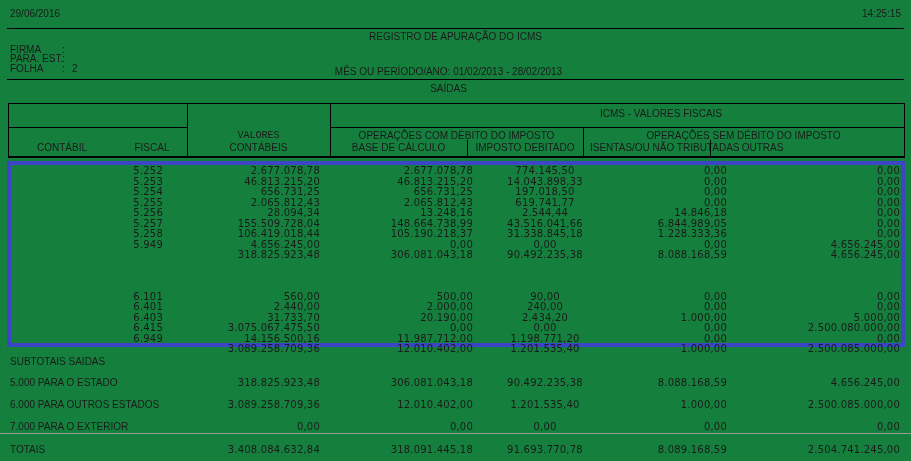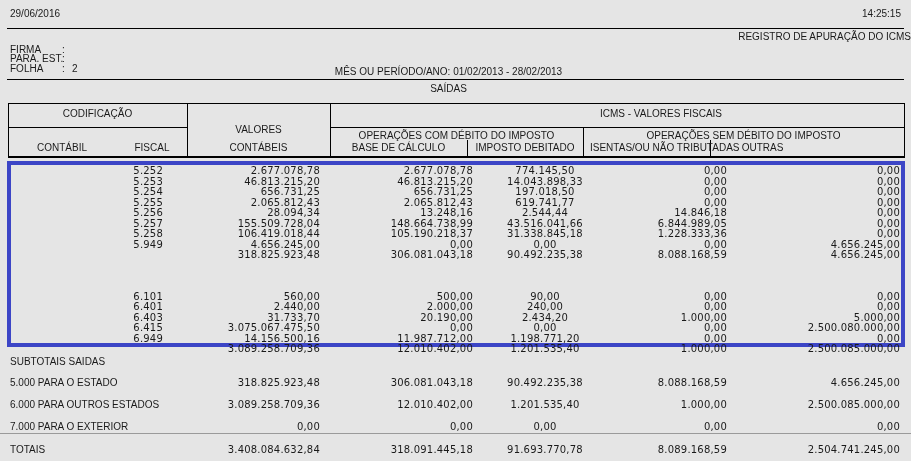--- a/index.html
+++ b/index.html
@@ -1,18 +1,18 @@
 <!DOCTYPE html>
 <html><head>
 <meta charset="utf-8">
 <style>
   * { margin:0; padding:0; box-sizing:border-box; }
   html,body { background:#ffffff; }
   .page {
-    position:relative; width:911px; height:461px; background:#e5e5e5;
+    position:relative; width:911px; height:461px; background:#15803d;
     font-family:"Liberation Sans", sans-serif; font-size:10px; color:#1a1a1a;
     overflow:hidden;
   }
   .abs { position:absolute; white-space:nowrap; }
   .ctr { text-align:center; }
   .hline { position:absolute; height:1px; background:#000; }
   .vline { position:absolute; width:1px; background:#000; }
   .thin-gray { background:#9a9a9a; }
   .num {
     position:absolute; top:0; text-align:right; white-space:nowrap;
@@ -37,21 +37,21 @@
 </style>
 </head>
 <body>
 
 <div class="page">
 
   <div class="abs" style="left:10px; top:8px;">29/06/2016</div>
   <div class="abs" style="right:10px; top:8px;">14:25:15</div>
   <div class="hline" style="left:7px; top:28px; width:897px;"></div>
 
-  <div class="abs ctr" style="left:0; top:31px; width:911px;text-align:right;">REGISTRO DE APURAÇÃO DO ICMS</div>
+  <div class="abs ctr" style="left:0; top:31px; width:911px;">REGISTRO DE APURAÇÃO DO ICMS</div>
 
   <div class="abs" style="left:10px; top:44px;">FIRMA</div>
   <div class="abs" style="left:62px; top:44px;">:</div>
   <div class="abs" style="left:10px; top:53px;">PARA. EST.</div>
   <div class="abs" style="left:62px; top:53px;">:</div>
   <div class="abs" style="left:10px; top:63px;">FOLHA</div>
   <div class="abs" style="left:62px; top:63px;">:</div>
   <div class="abs" style="left:72px; top:63px;">2</div>
 
   <div class="abs ctr" style="left:0; top:66px; width:897px;">MÊS OU PERÍODO/ANO: 01/02/2013 - 28/02/2013</div>
@@ -63,23 +63,22 @@
   <div class="hline" style="left:330px; top:127px; width:575px;"></div>
   <div class="hline" style="left:8px; top:156px; width:897px; height:2px;"></div>
   <div class="vline" style="left:8px; top:103px; height:55px;"></div>
   <div class="vline" style="left:187px; top:103px; height:55px;"></div>
   <div class="vline" style="left:330px; top:103px; height:55px;"></div>
   <div class="vline" style="left:467px; top:140px; height:18px;"></div>
   <div class="vline" style="left:583px; top:127px; height:31px;"></div>
   <div class="vline" style="left:710px; top:140px; height:18px;"></div>
   <div class="vline" style="left:904px; top:103px; height:55px;"></div>
 
-  <div class="hdr-lbl" style="left:8px; top:108px; width:179px;">CODIFICAÇÃO</div>
   <div class="hdr-lbl" style="left:330px; top:108px; width:574px;margin-left:44px;">ICMS - VALORES FISCAIS</div>
-  <div class="hdr-lbl" style="left:187px; top:124px; width:143px;">VALORES</div>
+  <div class="hdr-lbl" style="left:187px; top:130px; width:143px;font-family:Liberation Mono, monospace;">VALORES</div>
   <div class="hdr-lbl" style="left:187px; top:142px; width:143px;">CONTÁBEIS</div>
   <div class="hdr-lbl" style="left:330px; top:130px; width:253px;">OPERAÇÕES COM DÉBITO DO IMPOSTO</div>
   <div class="hdr-lbl" style="left:583px; top:130px; width:321px;">OPERAÇÕES SEM DÉBITO DO IMPOSTO</div>
   <div class="hdr-lbl" style="left:12px; top:142px; width:100px;">CONTÁBIL</div>
   <div class="hdr-lbl" style="left:102px; top:142px; width:100px;">FISCAL</div>
   <div class="hdr-lbl" style="left:330px; top:142px; width:137px;">BASE DE CÁLCULO</div>
   <div class="hdr-lbl" style="left:467px; top:142px; width:116px;">IMPOSTO DEBITADO</div>
   <div class="hdr-lbl" style="left:590px; top:142px; width:130px;">ISENTAS/OU NÃO TRIBUTADAS</div>
   <div class="hdr-lbl" style="left:700px; top:142px; width:125px;">OUTRAS</div>
 

